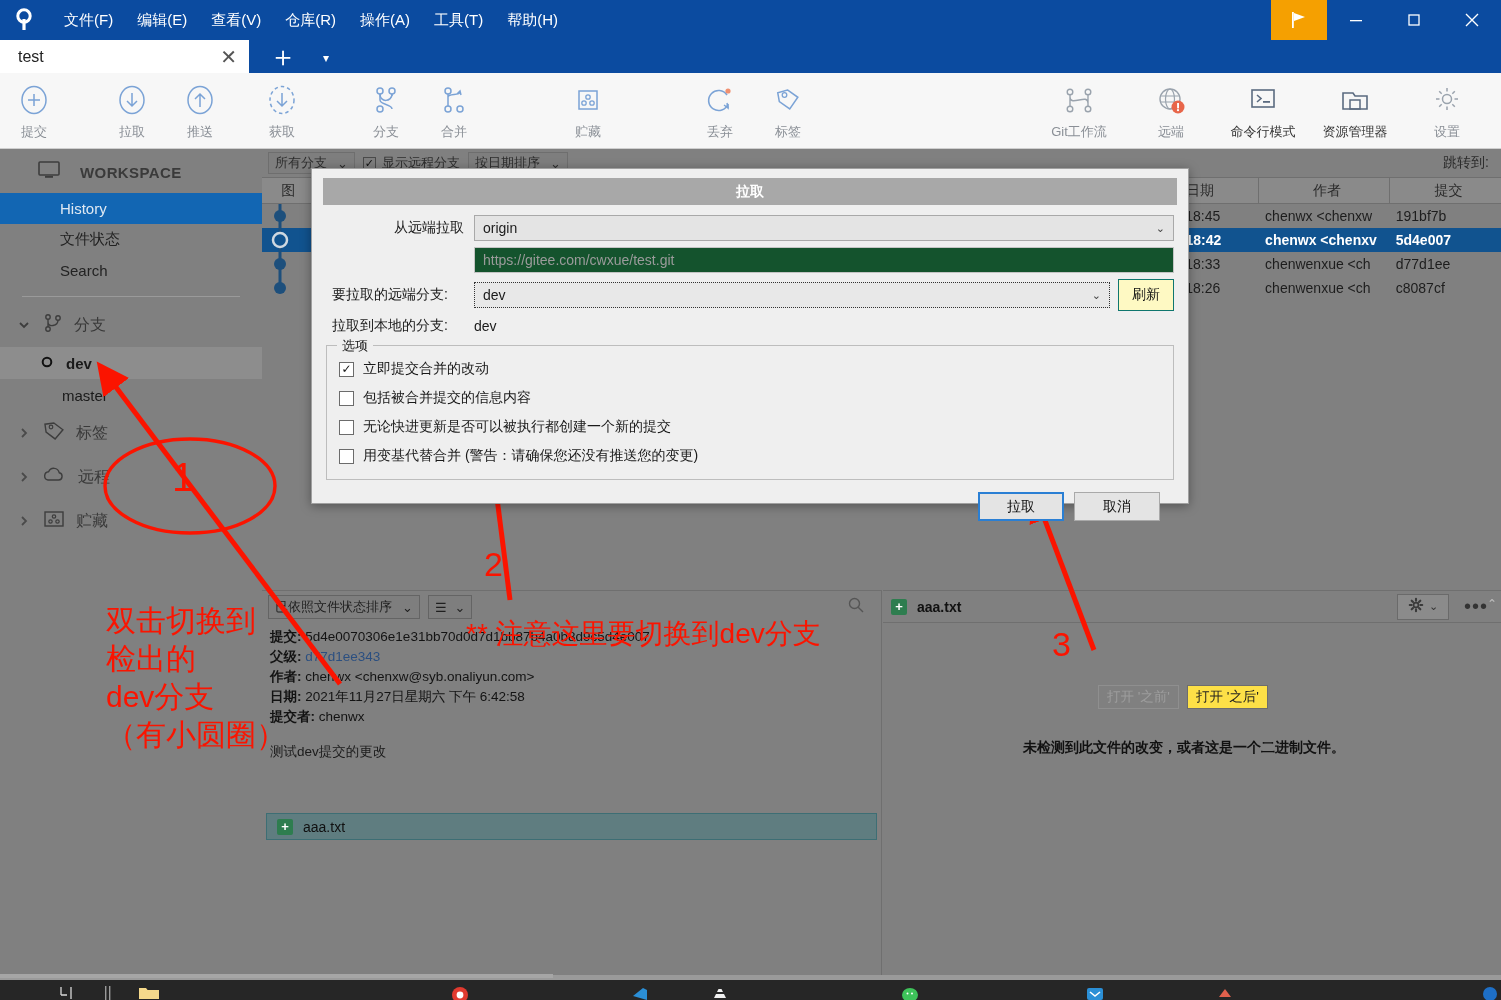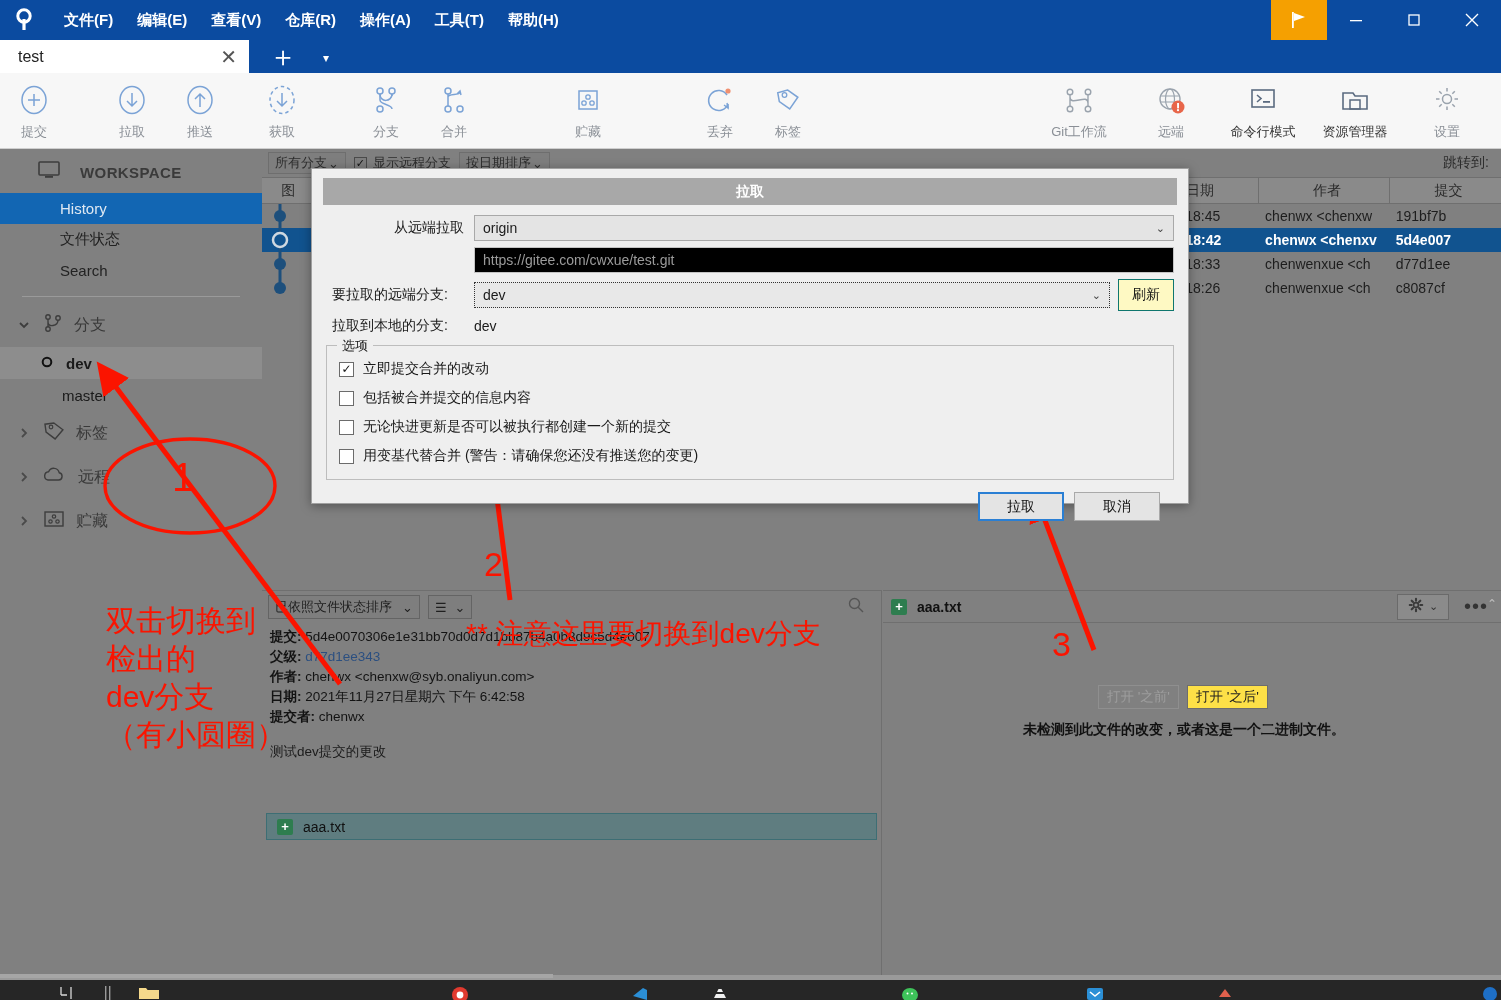--- a/index.html
+++ b/index.html
@@ -12,21 +12,21 @@
   #app { position: relative; width: 1501px; height: 1000px; }
 
   
   .titlebar {
     position: absolute; top: 0; left: 0; width: 1501px; height: 40px;
     background: #0b4ba0; display: flex; align-items: center;
   }
   .app-logo { width: 48px; height: 40px; display:flex; align-items:center; justify-content:center; }
   .menu-list { display: flex; align-items: center; gap: 0px; margin-left: 4px; }
   .menu-item {
-    color: #ffffff; font-size: 15px; padding: 6px 12px; cursor: default; white-space: nowrap; font-weight: bold;
+    color: #ffffff; font-size: 15px; padding: 6px 12px; cursor: default; white-space: nowrap;
   }
   .titlebar-right { margin-left: auto; display: flex; align-items: center; height: 40px; }
   .flag-btn { width: 56px; height: 40px; background: #f5a001; display:flex; align-items:center; justify-content:center; }
   .win-btn { width: 58px; height: 40px; display: flex; align-items: center; justify-content: center; color: #fff; }
   .win-btn svg { display: block; }
 
   
   .tabstrip {
     position: absolute; top: 40px; left: 0; width: 1501px; height: 33px;
     background: #0b4ba0; display: flex; align-items: flex-end;
@@ -81,21 +81,21 @@
   }
   .branch-row.sel { background: #8d8d8d; font-weight: bold; }
 
   
   .hist-toolbar {
     position: absolute; top: 149px; left: 262px; right: 0; height: 28px;
     background: #808080; display: flex; align-items: center; padding-left: 6px; gap: 8px;
   }
   .combo-sm {
     height: 22px; background: #7e7e7e; border: 1px solid #6e6e6e;
-    display: flex; align-items: center; padding: 0 6px; gap: 1px;
+    display: flex; align-items: center; padding: 0 6px; gap: 10px;
     font-size: 13px; color: #2d2d2d; cursor: pointer;
   }
   .chk-inline { display: flex; align-items: center; gap: 6px; font-size: 13px; color: #2d2d2d; cursor: pointer;}
   .cbox { width: 13px; height: 13px; border: 1px solid #4a4a4a; background: #7e7e7e;
           display: flex; align-items: center; justify-content: center; font-size: 11px; color: #111; }
   .jump-to { margin-left: auto; font-size: 14px; color: #2b2b2b; padding-right: 12px; }
 
   
   .commit-table {
     position: absolute; top: 177px; left: 262px; right: 0; height: 405px;
@@ -158,21 +158,21 @@
     display: flex; align-items: center; justify-content: center; gap: 5px; cursor: pointer;
   }
   .dots-btn { width: 34px; display:flex; align-items:center; justify-content:center; cursor:pointer; font-size: 20px; color:#333; letter-spacing:1px;}
   .diff-body { position: relative; height: 100%; }
   .open-btns { position: absolute; top: 62px; left: 215px; display: flex; gap: 8px; }
   .btn-flat {
     height: 24px; padding: 0 8px; font-size: 13.5px; display:flex; align-items:center;
     border: 1px solid #6d6d6d; background: #fde047; color: #1e1e1e; cursor:pointer;
   }
   .btn-flat.disabled { color: #9d9d9d; border-color: #8f8f8f; background: transparent; }
-  .diff-msg { position: absolute; top: 98px; left: 140px; font-size: 14px; font-weight: bold; color: #111; }
+  .diff-msg { position: absolute; top: 116px; left: 140px; font-size: 14px; font-weight: bold; color: #111; }
   .scroll-up { position: absolute; right: 4px; top: 6px; color: #bdbdbd; font-size: 12px; }
 
   
   .statusline { position: absolute; left: 0; bottom: 20px; width: 1501px; height: 5px; background: #9a9a9a; }
   .hscroll-left { position: absolute; left: 0; bottom: 22px; width: 553px; height: 4px; background: #a6a6a6; }
   .taskbar { position: absolute; left: 0; bottom: 0; width: 1501px; height: 20px; background: #262626; overflow: hidden;}
   .tb-icons { display: flex; align-items: flex-start; height: 20px; padding-top: 6px; }
 
   
   .dialog {
@@ -187,21 +187,21 @@
   }
   .dlg-body { padding: 10px 14px 0 14px; }
   .fld-row { display: flex; align-items: center; margin-bottom: 6px; }
   .fld-lbl { width: 148px; text-align: right; padding-right: 10px; font-size: 14px; color: #1a1a1a; }
   .select-box {
     flex: 1; height: 26px; background: #e4e4e4; border: 1px solid #a9a9a9;
     display: flex; align-items: center; padding: 0 8px; font-size: 14px; color: #1b1b1b; cursor: pointer;
   }
   .select-box .cv { margin-left: auto; font-size: 11px; color: #444; }
   .url-box {
-    flex: 1; height: 26px; background: #000000; border: 1px solid #c4c4c4;
+    flex: 1; height: 26px; background: #14532d; border: 1px solid #c4c4c4;
     display: flex; align-items: center; padding: 0 8px; font-size: 14px; color: #9b9b9b;
   }
   .select-focus { border: 1px dotted #333; background: #e8e8e8; }
   .refresh-btn {
     margin-left: 8px; width: 56px; height: 32px; background: #fef9c3; border: 1px solid #0f766e;
     display: flex; align-items: center; justify-content: center; font-size: 14px; color: #111; cursor: pointer;
   }
   .plain-val { font-size: 14px; color: #1a1a1a; }
   .fieldset {
     margin: 10px 0 0 0; border: 1px solid #bdbdbd; padding: 14px 12px 12px 12px; position: relative;

